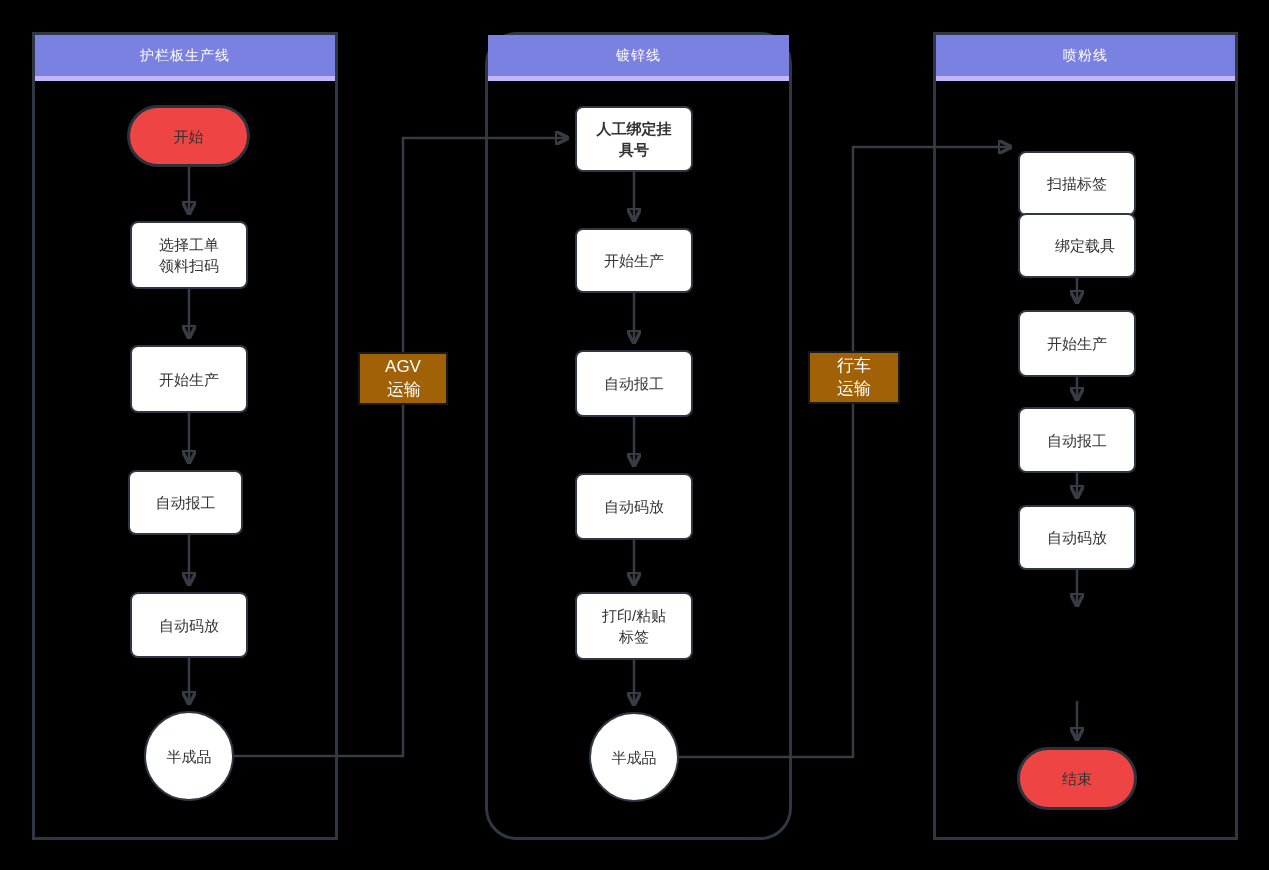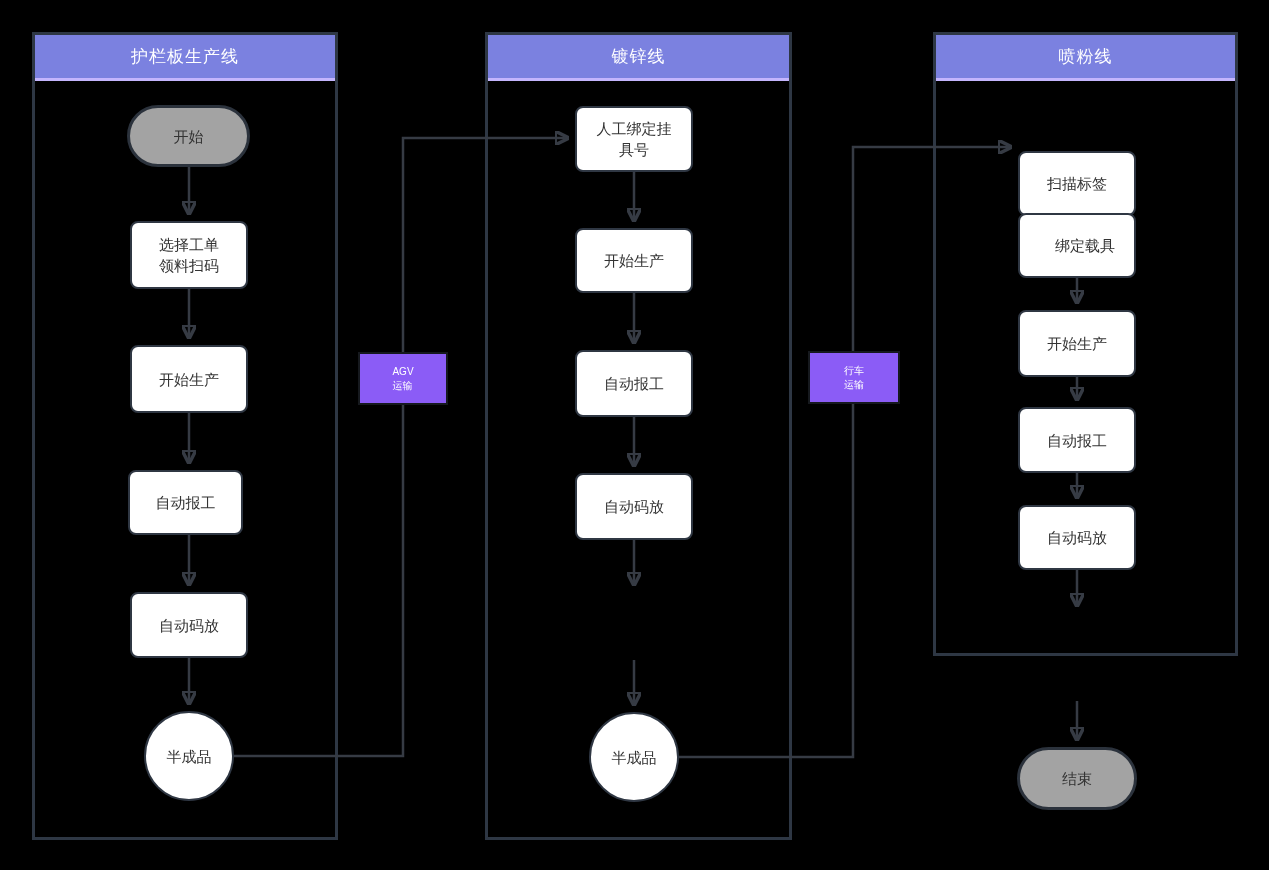--- a/index.html
+++ b/index.html
@@ -14,67 +14,67 @@
   .lane {
     position: absolute;
     box-sizing: border-box;
     border: 3px solid #2e3744;
     background: transparent;
   }
   .lane-header {
     box-sizing: border-box;
     height: 46px;
     background: #7b81e0;
-    border-bottom: 3px solid #c4b5fd;
+    border-bottom: 5px solid #c4b5fd;
     display: flex;
     align-items: center;
     justify-content: center;
     color: #ffffff;
-    font-size: 17px;
+    font-size: 14px;
     letter-spacing: 1px;
   }
   .node {
     position: absolute;
     box-sizing: border-box;
     display: flex;
     align-items: center;
     justify-content: center;
     text-align: center;
     white-space: pre-line;
     color: #333333;
     font-size: 15px;
     line-height: 1.4;
   }
   .rect {
     background: #ffffff;
     border: 2.5px solid #2f3743;
     border-radius: 8px;
   }
   .stadium {
-    background: #a3a3a3;
+    background: #ef4444;
     border: 3px solid #2b323c;
     border-radius: 32px;
   }
   .circle {
     background: #ffffff;
     border: 2.5px solid #2f3743;
     border-radius: 50%;
   }
   .transport {
     position: absolute;
     box-sizing: border-box;
-    background: #8b5cf6;
+    background: #a16207;
     border: 2.5px solid #16191e;
     color: #ffffff;
     display: flex;
     align-items: center;
     justify-content: center;
-    text-align: left;
+    text-align: right;
     white-space: pre-line;
-    font-size: 10px;
+    font-size: 17px;
     line-height: 1.35;
   }
   svg.edges {
     position: absolute;
     left: 0;
     top: 0;
     pointer-events: none;
   }
   svg.edges path {
     fill: none;
@@ -83,24 +83,24 @@
   }
 </style>
 </head>
 <body>
 
 <div id="canvas">
 
   <div class="lane" style="left:32px; top:32px; width:306px; height:808px;">
     <div class="lane-header">护栏板生产线</div>
   </div>
-  <div class="lane" style="left:485px; top:32px; width:307px; height:808px;">
+  <div class="lane" style="left:485px; top:32px; width:307px; height:808px;border-radius:32px;">
     <div class="lane-header">镀锌线</div>
   </div>
-  <div class="lane" style="left:933px; top:32px; width:305px; height:624px;">
+  <div class="lane" style="left:933px; top:32px; width:305px; height:808px;">
     <div class="lane-header">喷粉线</div>
   </div>
 
   <svg class="edges" width="1269" height="870" viewBox="0 0 1269 870">
     <defs>
       <marker id="arrow" viewBox="0 0 10 10" refX="8.5" refY="5" markerWidth="5.5" markerHeight="5.5" orient="auto-start-reverse">
         <path d="M0,0 L10,5 L0,10 z" fill="#363b44" stroke="none"></path>
       </marker>
     </defs>
 
@@ -128,25 +128,27 @@
   </svg>
 
   <div class="node stadium" style="left:127px; top:105px; width:123px; height:62px;">开始</div>
   <div class="node rect" style="left:130px; top:221px; width:118px; height:68px;">选择工单
 领料扫码</div>
   <div class="node rect" style="left:130px; top:345px; width:118px; height:68px;">开始生产</div>
   <div class="node rect" style="left:128px; top:470px; width:115px; height:65px;">自动报工</div>
   <div class="node rect" style="left:130px; top:592px; width:118px; height:66px;">自动码放</div>
   <div class="node circle" style="left:144px; top:711px; width:90px; height:90px;">半成品</div>
 
-  <div class="node rect" style="left:575px; top:106px; width:118px; height:66px;">人工绑定挂
+  <div class="node rect" style="left:575px; top:106px; width:118px; height:66px;font-weight:bold;">人工绑定挂
 具号</div>
   <div class="node rect" style="left:575px; top:228px; width:118px; height:65px;">开始生产</div>
   <div class="node rect" style="left:575px; top:350px; width:118px; height:67px;">自动报工</div>
   <div class="node rect" style="left:575px; top:473px; width:118px; height:67px;">自动码放</div>
+  <div class="node rect" style="left:575px; top:592px; width:118px; height:68px;">打印/粘贴
+标签</div>
   <div class="node circle" style="left:589px; top:712px; width:90px; height:90px;">半成品</div>
 
   <div class="node rect" style="left:1018px; top:115px; width:118px; height:65px;margin-top:36px;">扫描标签</div>
   <div class="node rect" style="left:1018px; top:213px; width:118px; height:65px;padding-left:16px;">绑定载具</div>
   <div class="node rect" style="left:1018px; top:310px; width:118px; height:67px;">开始生产</div>
   <div class="node rect" style="left:1018px; top:407px; width:118px; height:66px;">自动报工</div>
   <div class="node rect" style="left:1018px; top:505px; width:118px; height:65px;">自动码放</div>
   <div class="node stadium" style="left:1017px; top:747px; width:120px; height:63px;">结束</div>
 
   <div class="transport" style="left:358px; top:352px; width:90px; height:53px;">AGV

